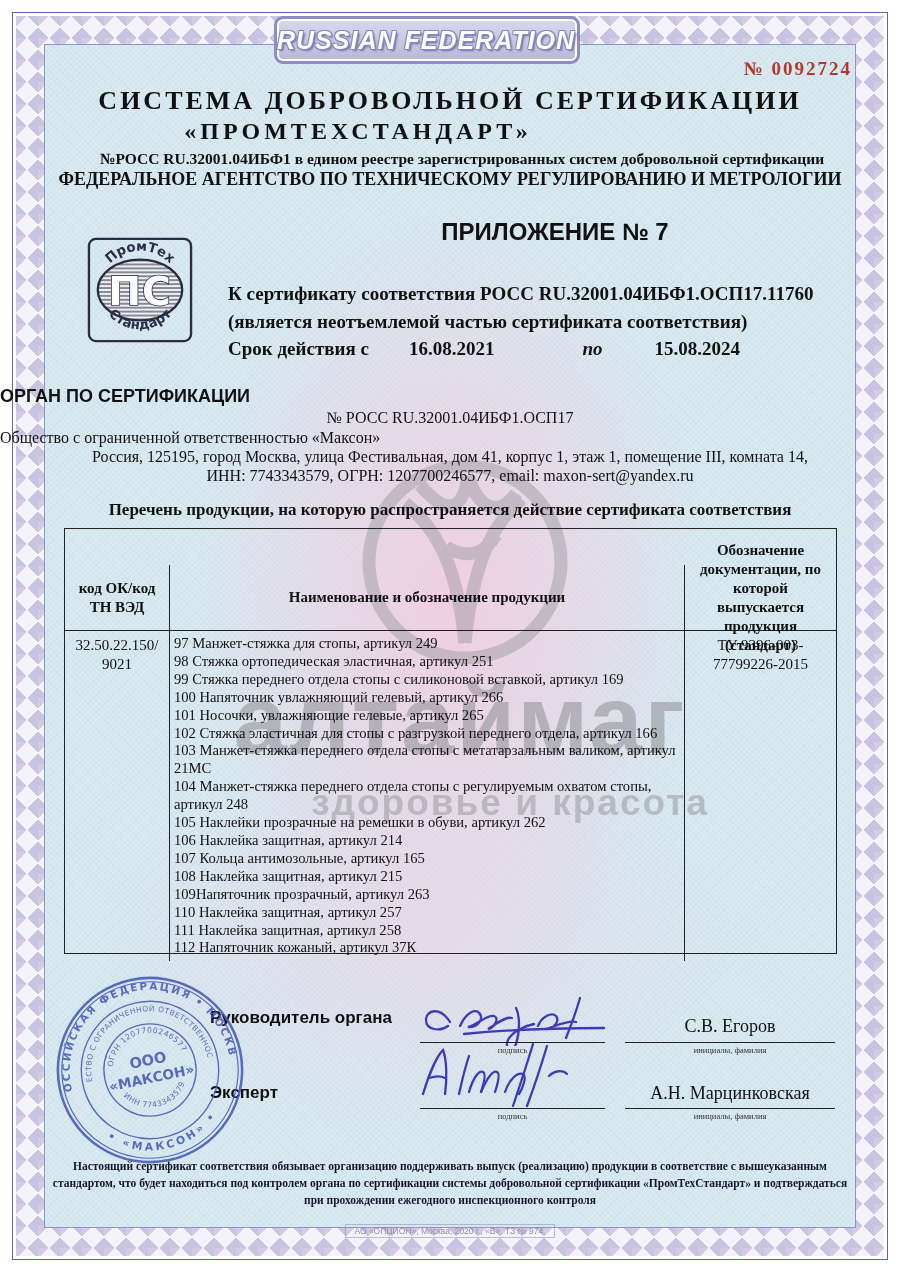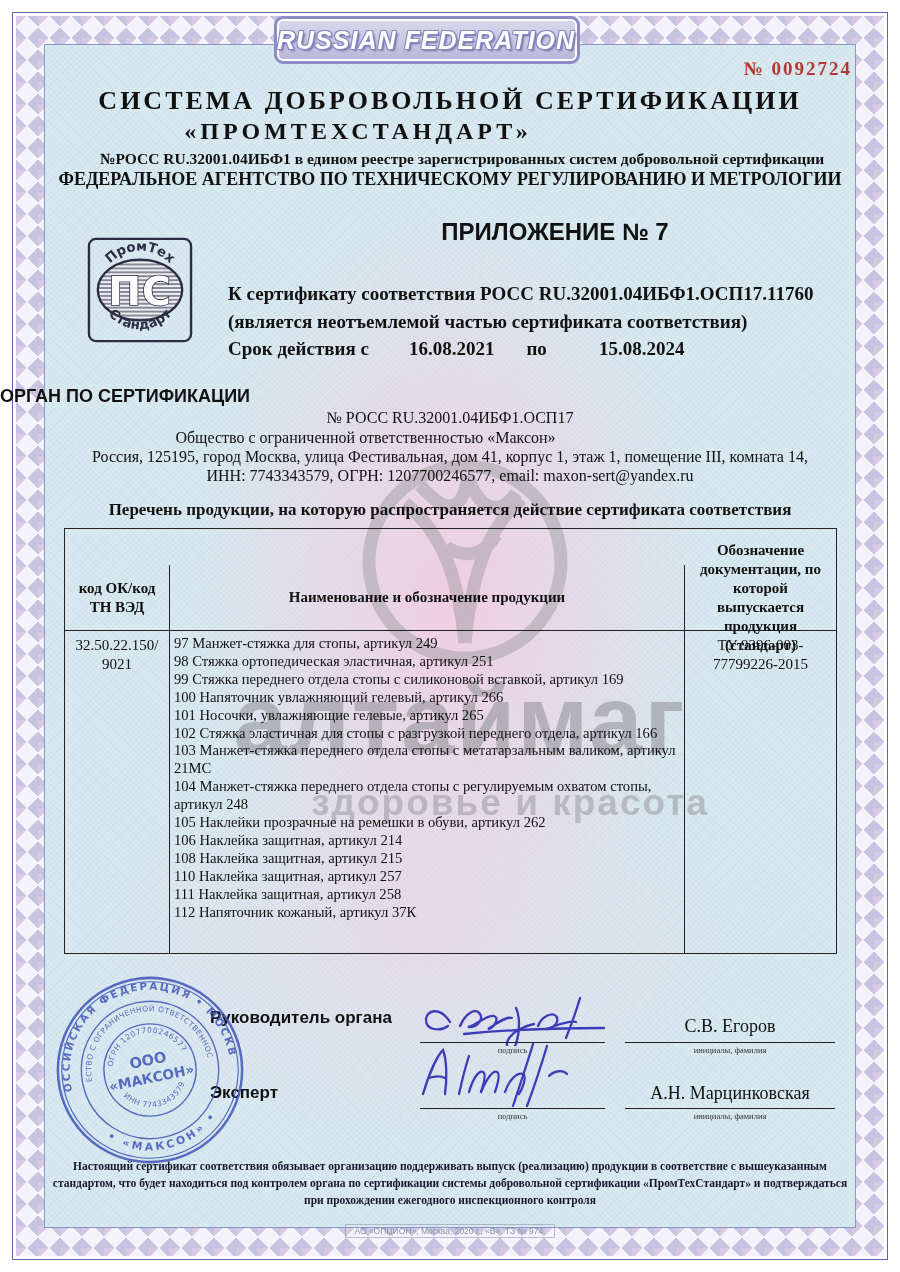--- a/index.html
+++ b/index.html
@@ -51,25 +51,25 @@
   .title1{left:0; top:86px; width:900px; text-align:center; font-weight:700; font-size:26px; letter-spacing:3px;}
   .title2{left:0; top:118px; width:716px; text-align:center; font-weight:700; font-size:24px; letter-spacing:4px;}
   .registry{left:0; top:150px; width:900px; text-align:center; font-weight:700; font-size:15.5px;padding-left:12px;}
   .agency{left:0; top:169px; width:900px; text-align:center; font-weight:700; font-size:18px;}
   
   .appendix-heading{left:250px; top:218px; width:610px; text-align:center;
     font-family:"Liberation Sans", sans-serif; font-weight:700; font-size:24px;}
   .pt-logo{left:86px; top:236px;}
   .cert-ref{left:228px; top:280px; width:640px; font-size:19px; font-weight:600; line-height:28px;}
   .validity{left:228px; top:338px; width:640px; font-size:19px; font-weight:600; display:flex; gap:0;}
-  .validity .vf{margin-left:40px;} .validity .vp{margin-left:32px;} .validity .vt{margin-left:52px;}
+  .validity .vf{margin-left:40px;} .validity .vp{margin-left:88px;font-style:italic;} .validity .vt{margin-left:52px;}
   
   .org-heading{left:0; top:386px; width:900px; font-family:"Liberation Sans", sans-serif; font-weight:700; font-size:18px;}
   .org-number{left:0; top:409px; width:900px; text-align:center; font-size:16px;}
-  .org-name{left:0; top:429px; width:731px; text-align:center; font-size:16px;}
+  .org-name{left:0; top:429px; width:731px; font-size:16px;}
   .org-address{left:0; top:448px; width:900px; text-align:center; font-size:16px;}
   .org-contacts{left:0; top:467px; width:900px; text-align:center; font-size:16px;}
   .products-heading{left:0; top:500px; width:900px; text-align:center; font-weight:700; font-size:17px;}
   
   .wm{pointer-events:none;}
   .wm-logo{left:350px; top:455px; opacity:0.5;}
   .wm-brand{left:150px; top:665px; width:620px; text-align:center;
     font-family:"Liberation Sans", sans-serif; font-weight:800; font-size:96px; color:#8f8f93; opacity:0.55; letter-spacing:2px;}
   .wm-tagline{left:250px; top:782px; width:520px; text-align:center;
     font-family:"Liberation Sans", sans-serif; font-weight:600; font-size:37px; color:#9a9a9e; opacity:0.55; letter-spacing:2px;}
@@ -192,21 +192,23 @@
         <div class="p-item">97 Манжет-стяжка для стопы, артикул 249</div>
         <div class="p-item">98 Стяжка ортопедическая эластичная, артикул 251</div>
         <div class="p-item">99 Стяжка переднего отдела стопы с силиконовой вставкой, артикул 169</div>
         <div class="p-item">100 Напяточник увлажняющий гелевый, артикул 266</div>
         <div class="p-item">101 Носочки, увлажняющие гелевые, артикул 265</div>
         <div class="p-item">102 Стяжка эластичная для стопы с разгрузкой переднего отдела, артикул 166</div>
         <div class="p-item">103 Манжет-стяжка переднего отдела стопы с метатарзальным валиком, артикул 21МС</div>
         <div class="p-item">104 Манжет-стяжка переднего отдела стопы с регулируемым охватом стопы, артикул 248</div>
         <div class="p-item">105 Наклейки прозрачные на ремешки в обуви, артикул 262</div>
         <div class="p-item">106 Наклейка защитная, артикул 214</div>
+        <div class="p-item">107 Кольца антимозольные, артикул 165</div>
         <div class="p-item">108 Наклейка защитная, артикул 215</div>
+        <div class="p-item">109Напяточник прозрачный, артикул 263</div>
         <div class="p-item">110 Наклейка защитная, артикул 257</div>
         <div class="p-item">111 Наклейка защитная, артикул 258</div>
         <div class="p-item">112 Напяточник кожаный, артикул 37К</div>
       </div>
     <div class="cell td-doc last-col last-row">ТУ 9396-003-77799226-2015</div>
   </div>
 
   <div class="abs role role1">Руководитель органа</div>
   <div class="abs role role2">Эксперт</div>
 

